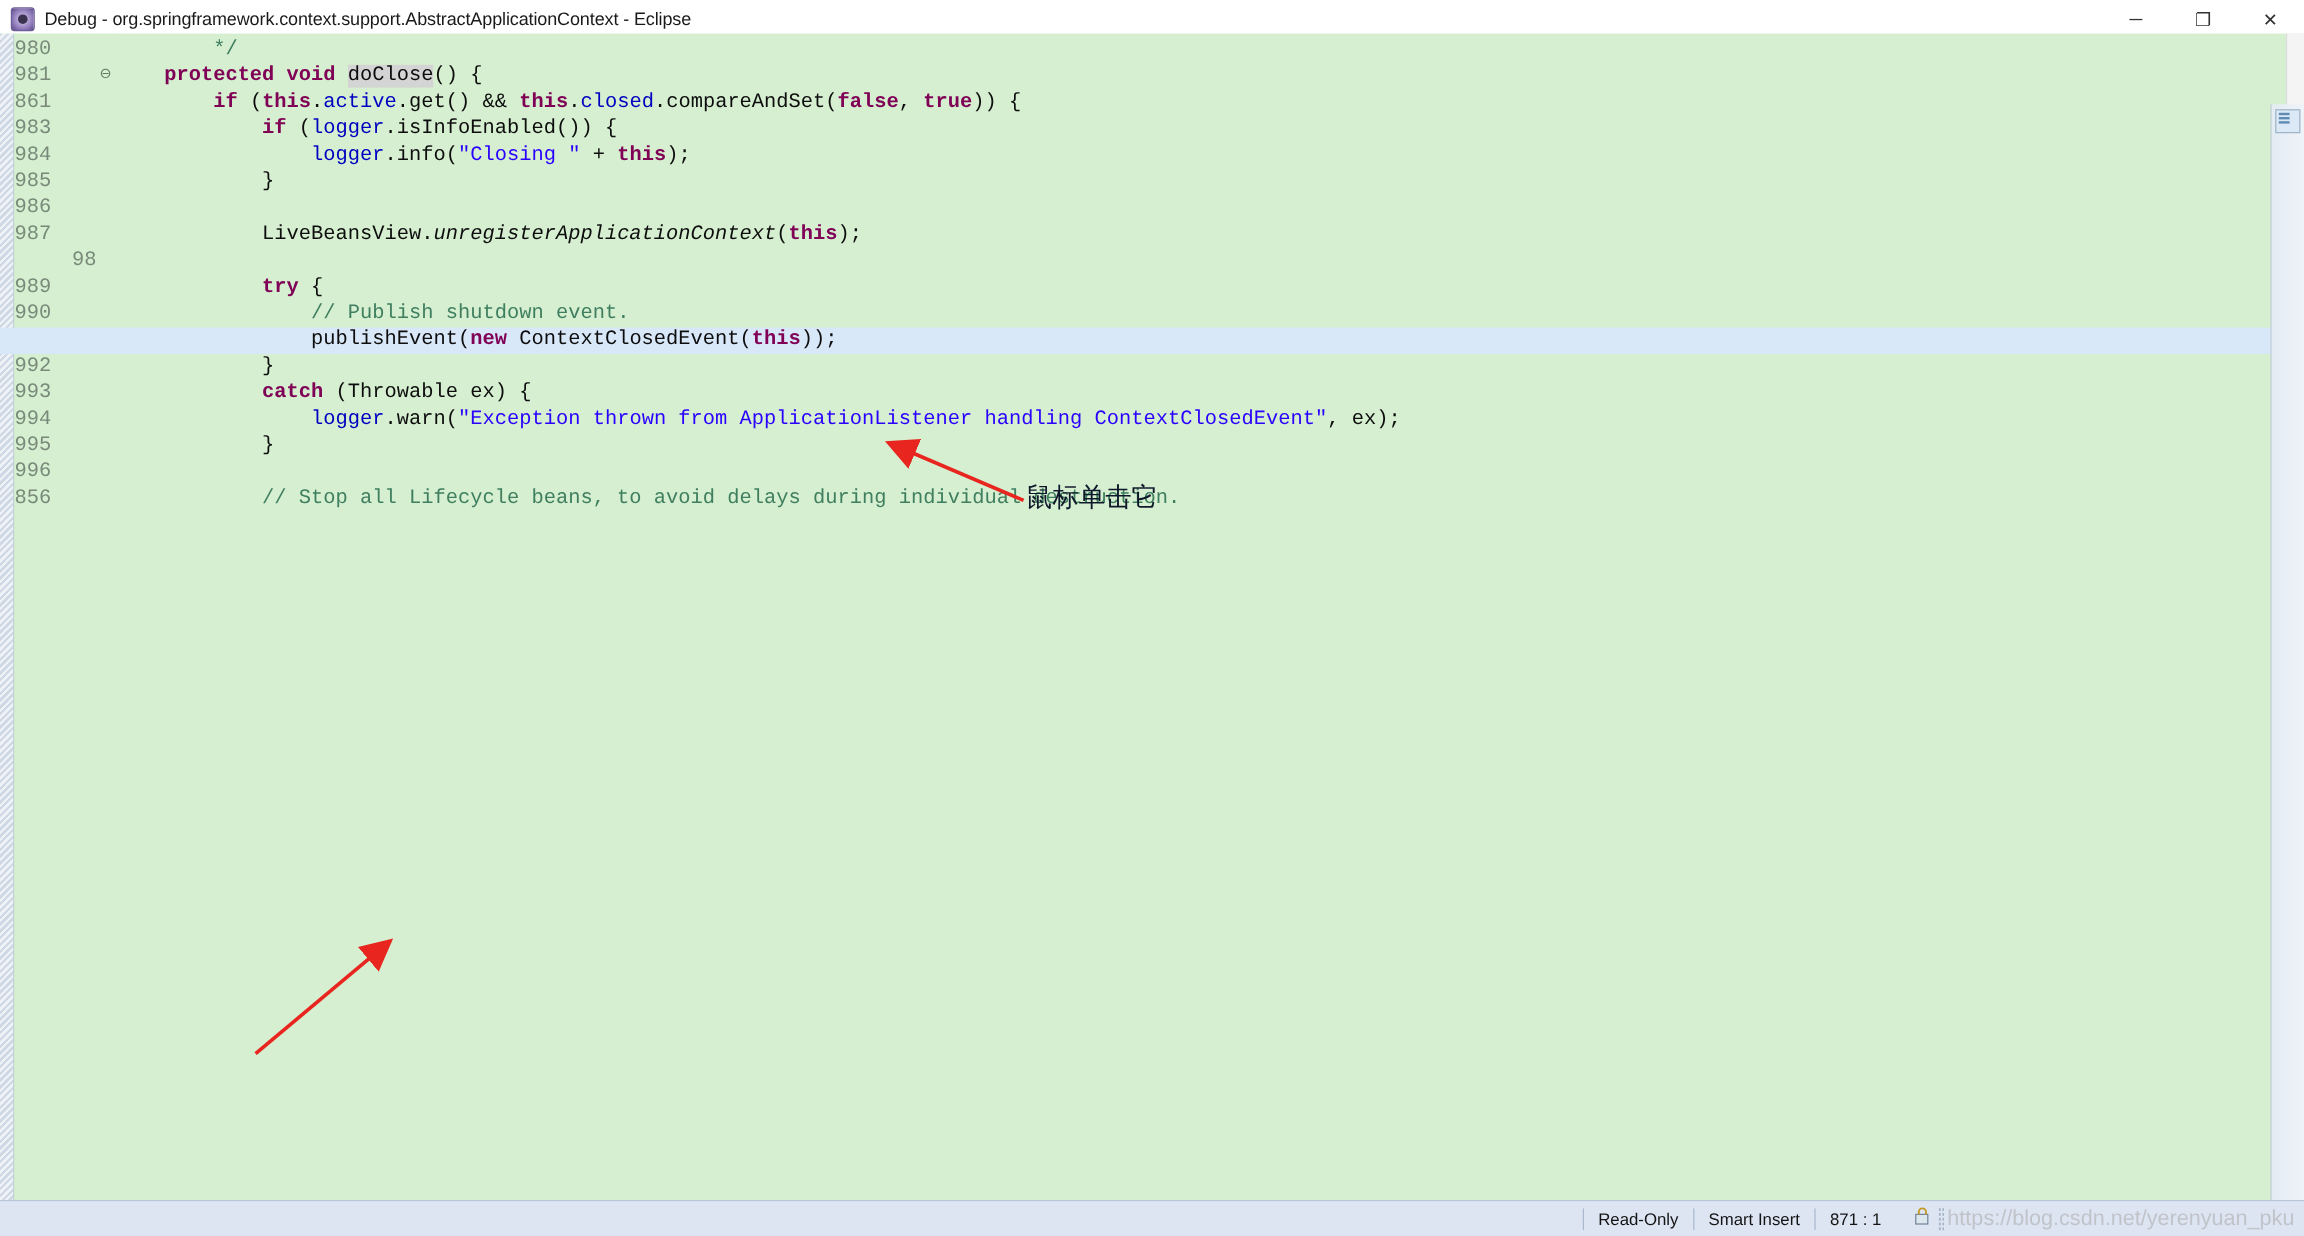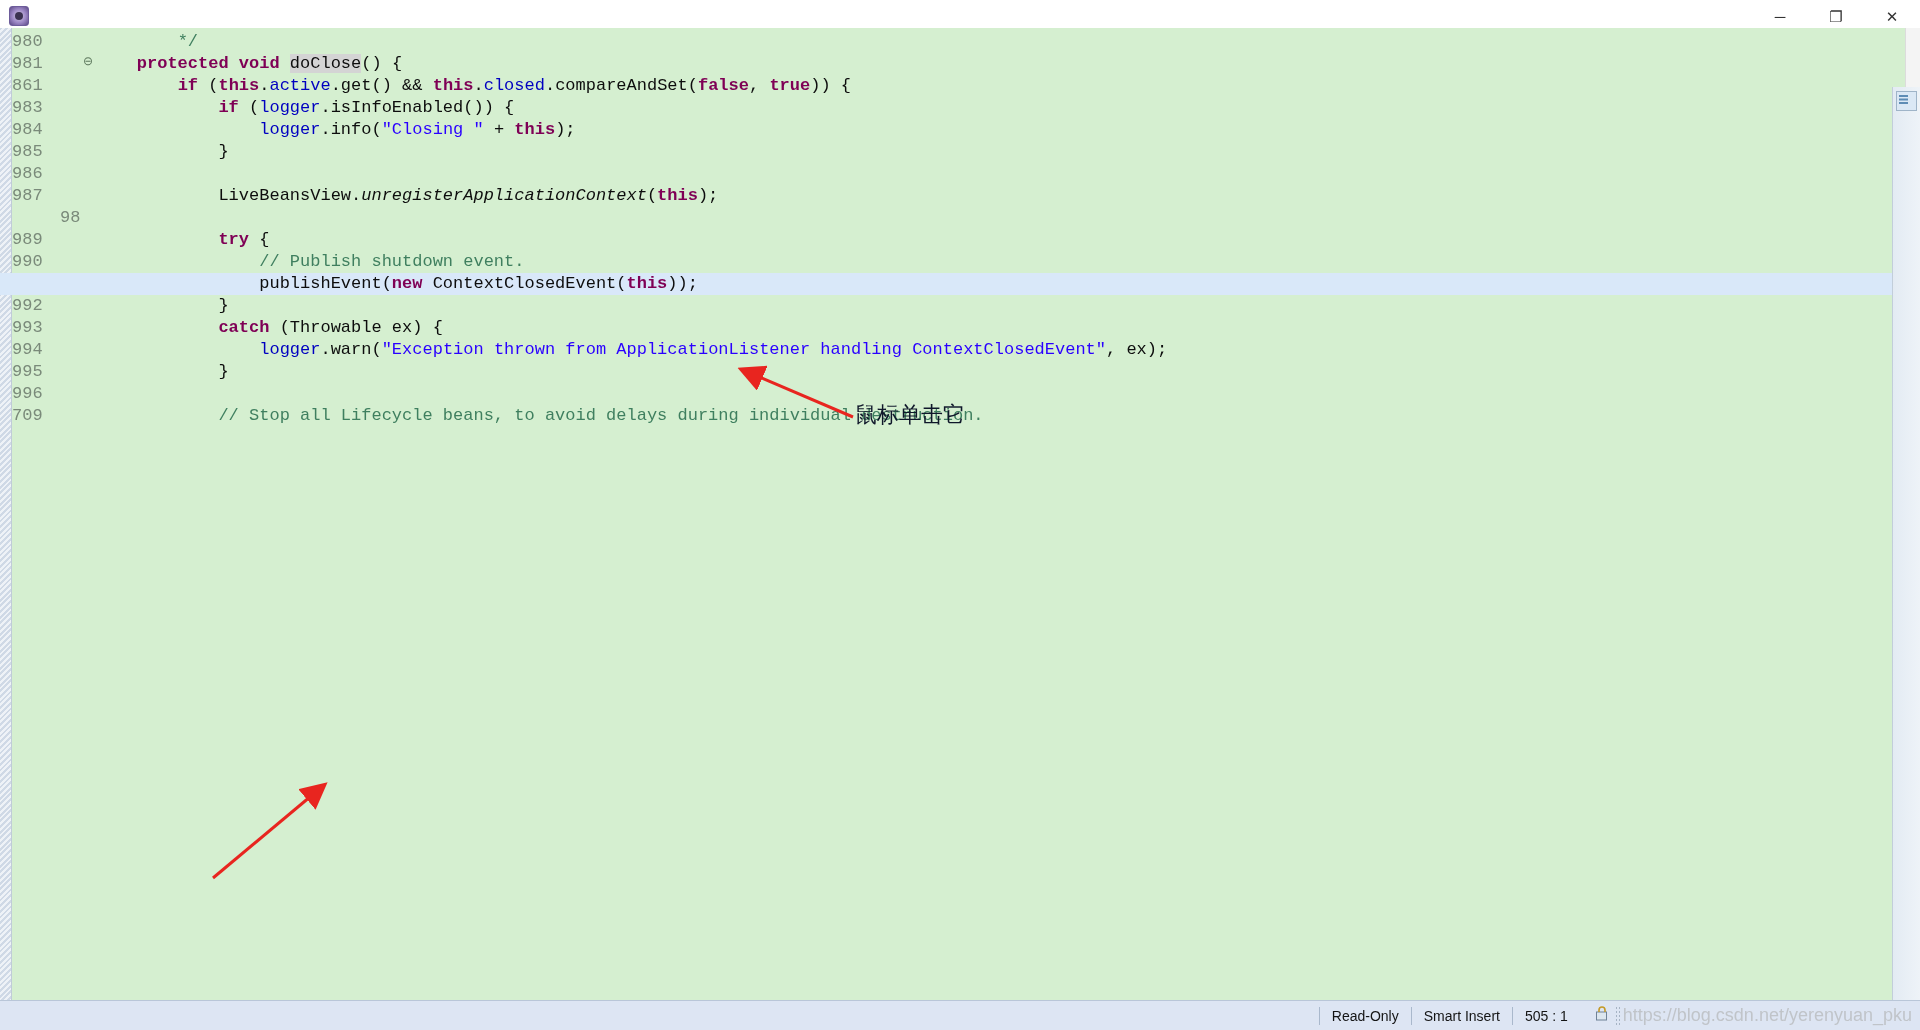--- a/index.html
+++ b/index.html
@@ -269,20 +269,21 @@
     position: absolute; color: #0f172a; font-size: 22px;
     font-family: "Liberation Sans", sans-serif; white-space: nowrap;
   }
   svg.anno { position: absolute; pointer-events: none; }
 </style>
 </head>
 <body>
 
 <div id="titlebar">
   <div class="app-icon"></div>
+  <div class="title-text">Debug - org.springframework.context.support.AbstractApplicationContext - Eclipse</div>
   <div class="win-btns">
     <div class="win-btn">─</div>
     <div class="win-btn">❐</div>
     <div class="win-btn close">✕</div>
   </div>
 </div>
 
 <div id="menubar">
   <div class="menu-item">File</div>
   <div class="menu-item">Edit</div>
@@ -916,21 +917,21 @@
         <div class="ln" style="padding-right: 8px;">987</div>
         <div class="ln" style="padding-right: 8px; padding-left: 48px;">988</div>
         <div class="ln" style="padding-right: 8px;">989</div>
         <div class="ln" style="padding-right: 8px;">990</div>
         <div class="ln" style="padding-right: 8px;">991</div>
         <div class="ln" style="padding-right: 8px;">992</div>
         <div class="ln" style="padding-right: 8px;">993</div>
         <div class="ln" style="padding-right: 8px;">994</div>
         <div class="ln" style="padding-right: 8px;">995</div>
         <div class="ln" style="padding-right: 8px;">996</div>
-        <div class="ln" style="padding-right: 8px;">709</div>
+        <div class="ln" style="padding-right: 8px;">856</div>
       </div>
     <div id="fold-col">
         <div class="ln" style="text-align: center; font-size: 12px; color: rgb(95, 122, 95);"></div>
         <div class="ln" style="text-align: center; font-size: 12px; color: rgb(95, 122, 95);">⊖</div>
         <div class="ln" style="text-align: center; font-size: 12px; color: rgb(95, 122, 95);"></div>
         <div class="ln" style="text-align: center; font-size: 12px; color: rgb(95, 122, 95);"></div>
         <div class="ln" style="text-align: center; font-size: 12px; color: rgb(95, 122, 95);"></div>
         <div class="ln" style="text-align: center; font-size: 12px; color: rgb(95, 122, 95);"></div>
         <div class="ln" style="text-align: center; font-size: 12px; color: rgb(95, 122, 95);"></div>
         <div class="ln" style="text-align: center; font-size: 12px; color: rgb(95, 122, 95);"></div>
@@ -967,21 +968,21 @@
   </div>
 </div>
 
 <div id="statusbar">
   <div id="sb-right">
     <div class="sb-sep"></div>
     <span>Read-Only</span>
     <div class="sb-sep"></div>
     <span>Smart Insert</span>
     <div class="sb-sep"></div>
-    <span>505 : 1</span>
+    <span>871 : 1</span>
     <div style="width:26px;"></div>
     <div>
       <svg width="18" height="18" viewBox="0 0 18 18">
           <rect x="2.5" y="7" width="10" height="8" fill="#dce6ef" stroke="#6f8296"></rect>
           <path d="M5 7 V5 a3 3 0 0 1 6 0 V7" fill="none" stroke="#c49a28" stroke-width="1.6"></path>
         </svg>
     </div>
     <div class="tb-grip"></div>
     <span class="watermark">https://blog.csdn.net/yerenyuan_pku</span>
   </div>

